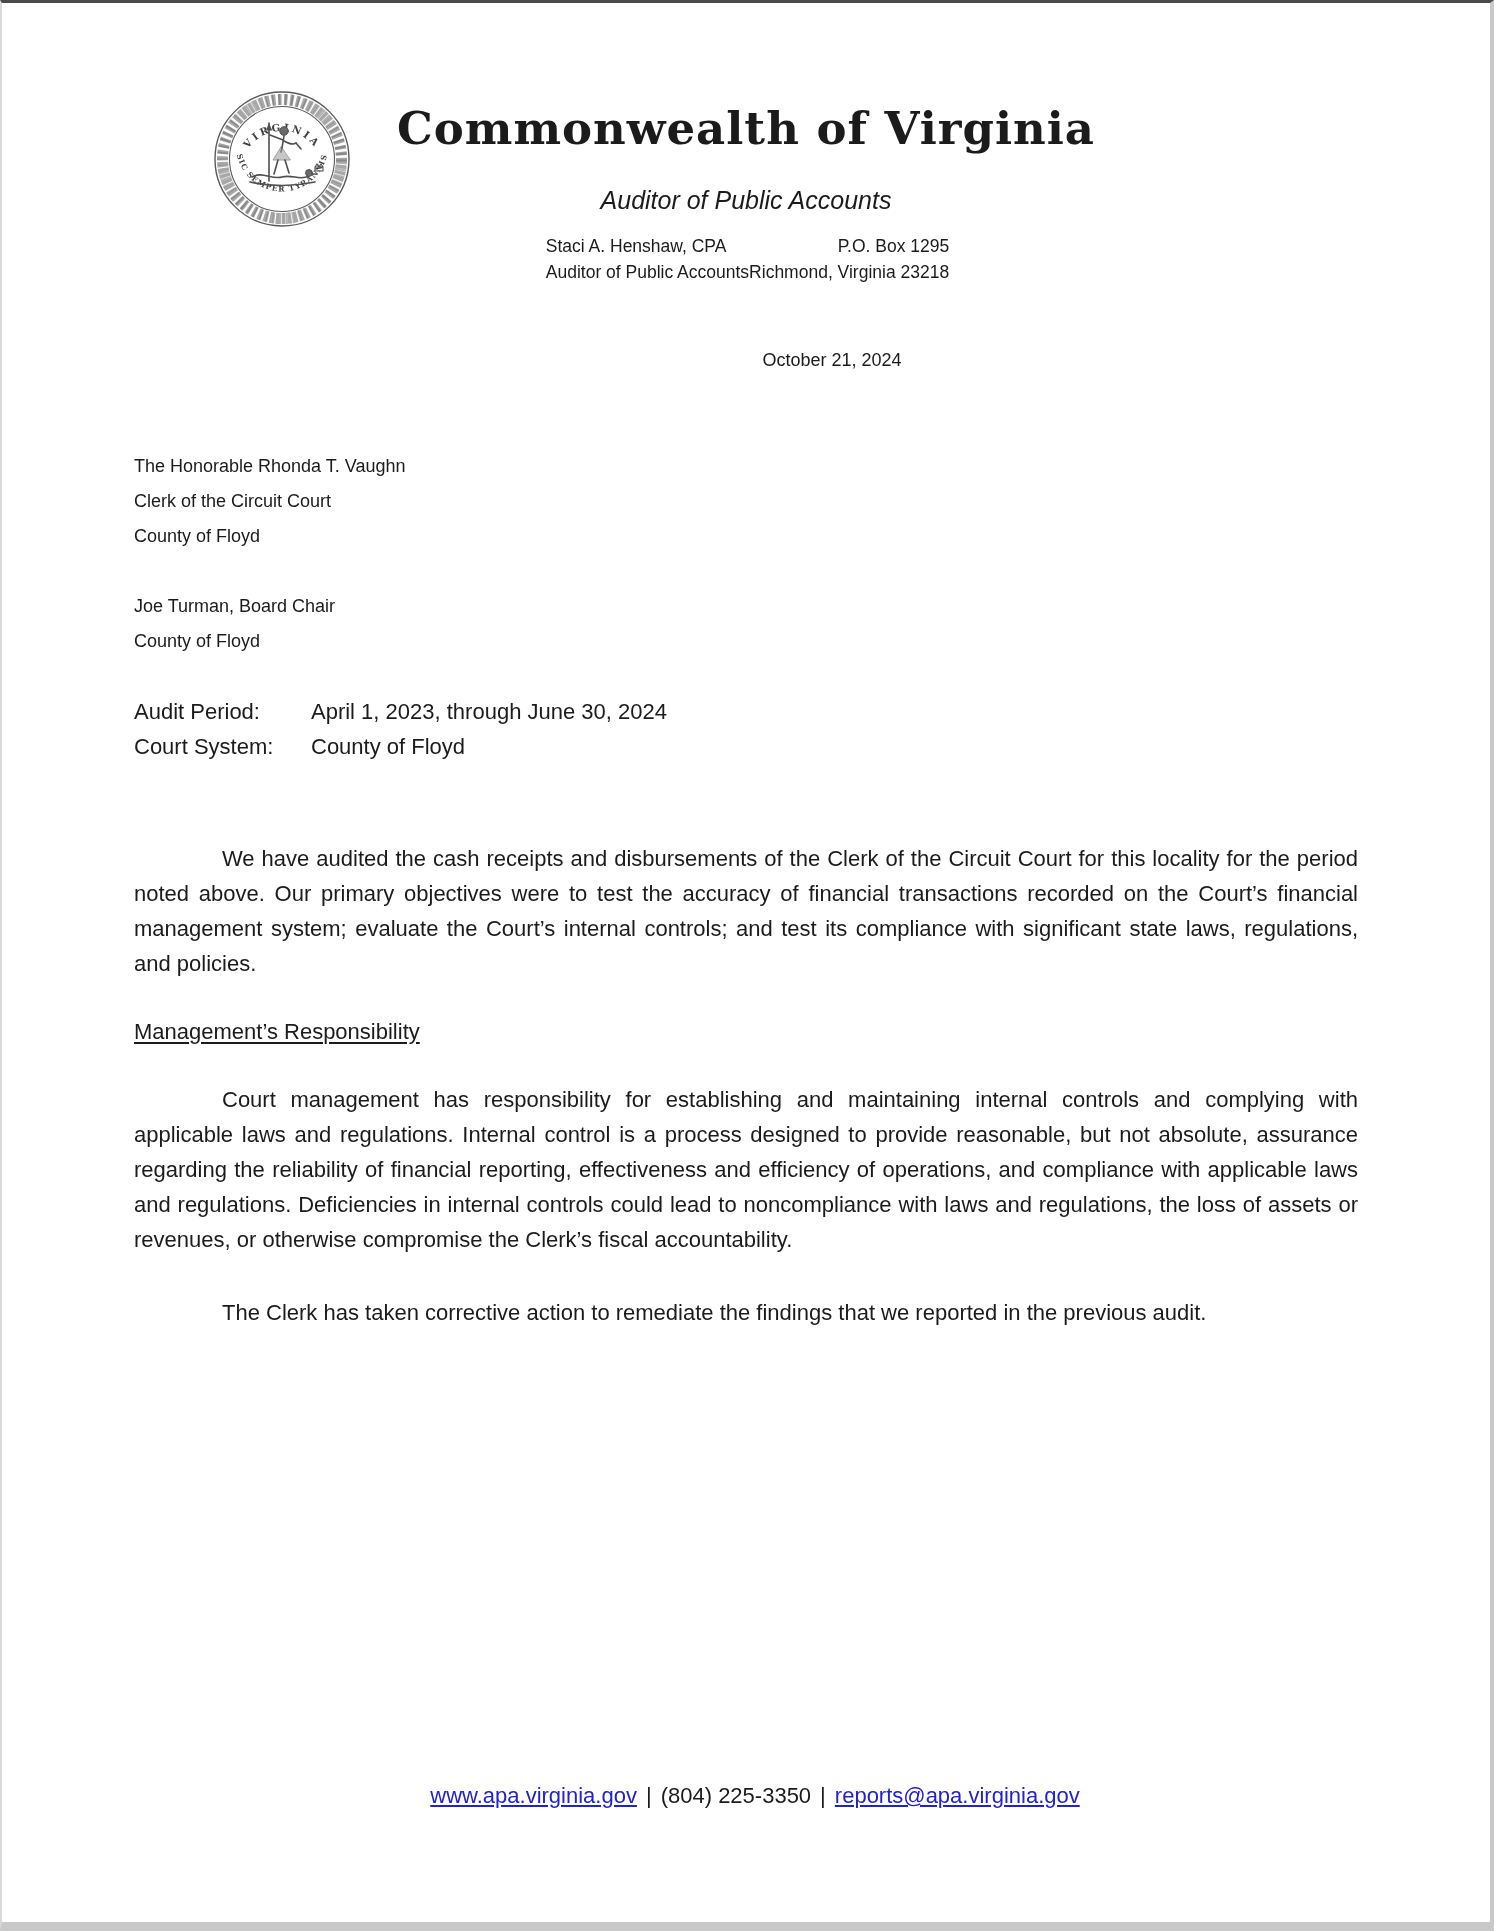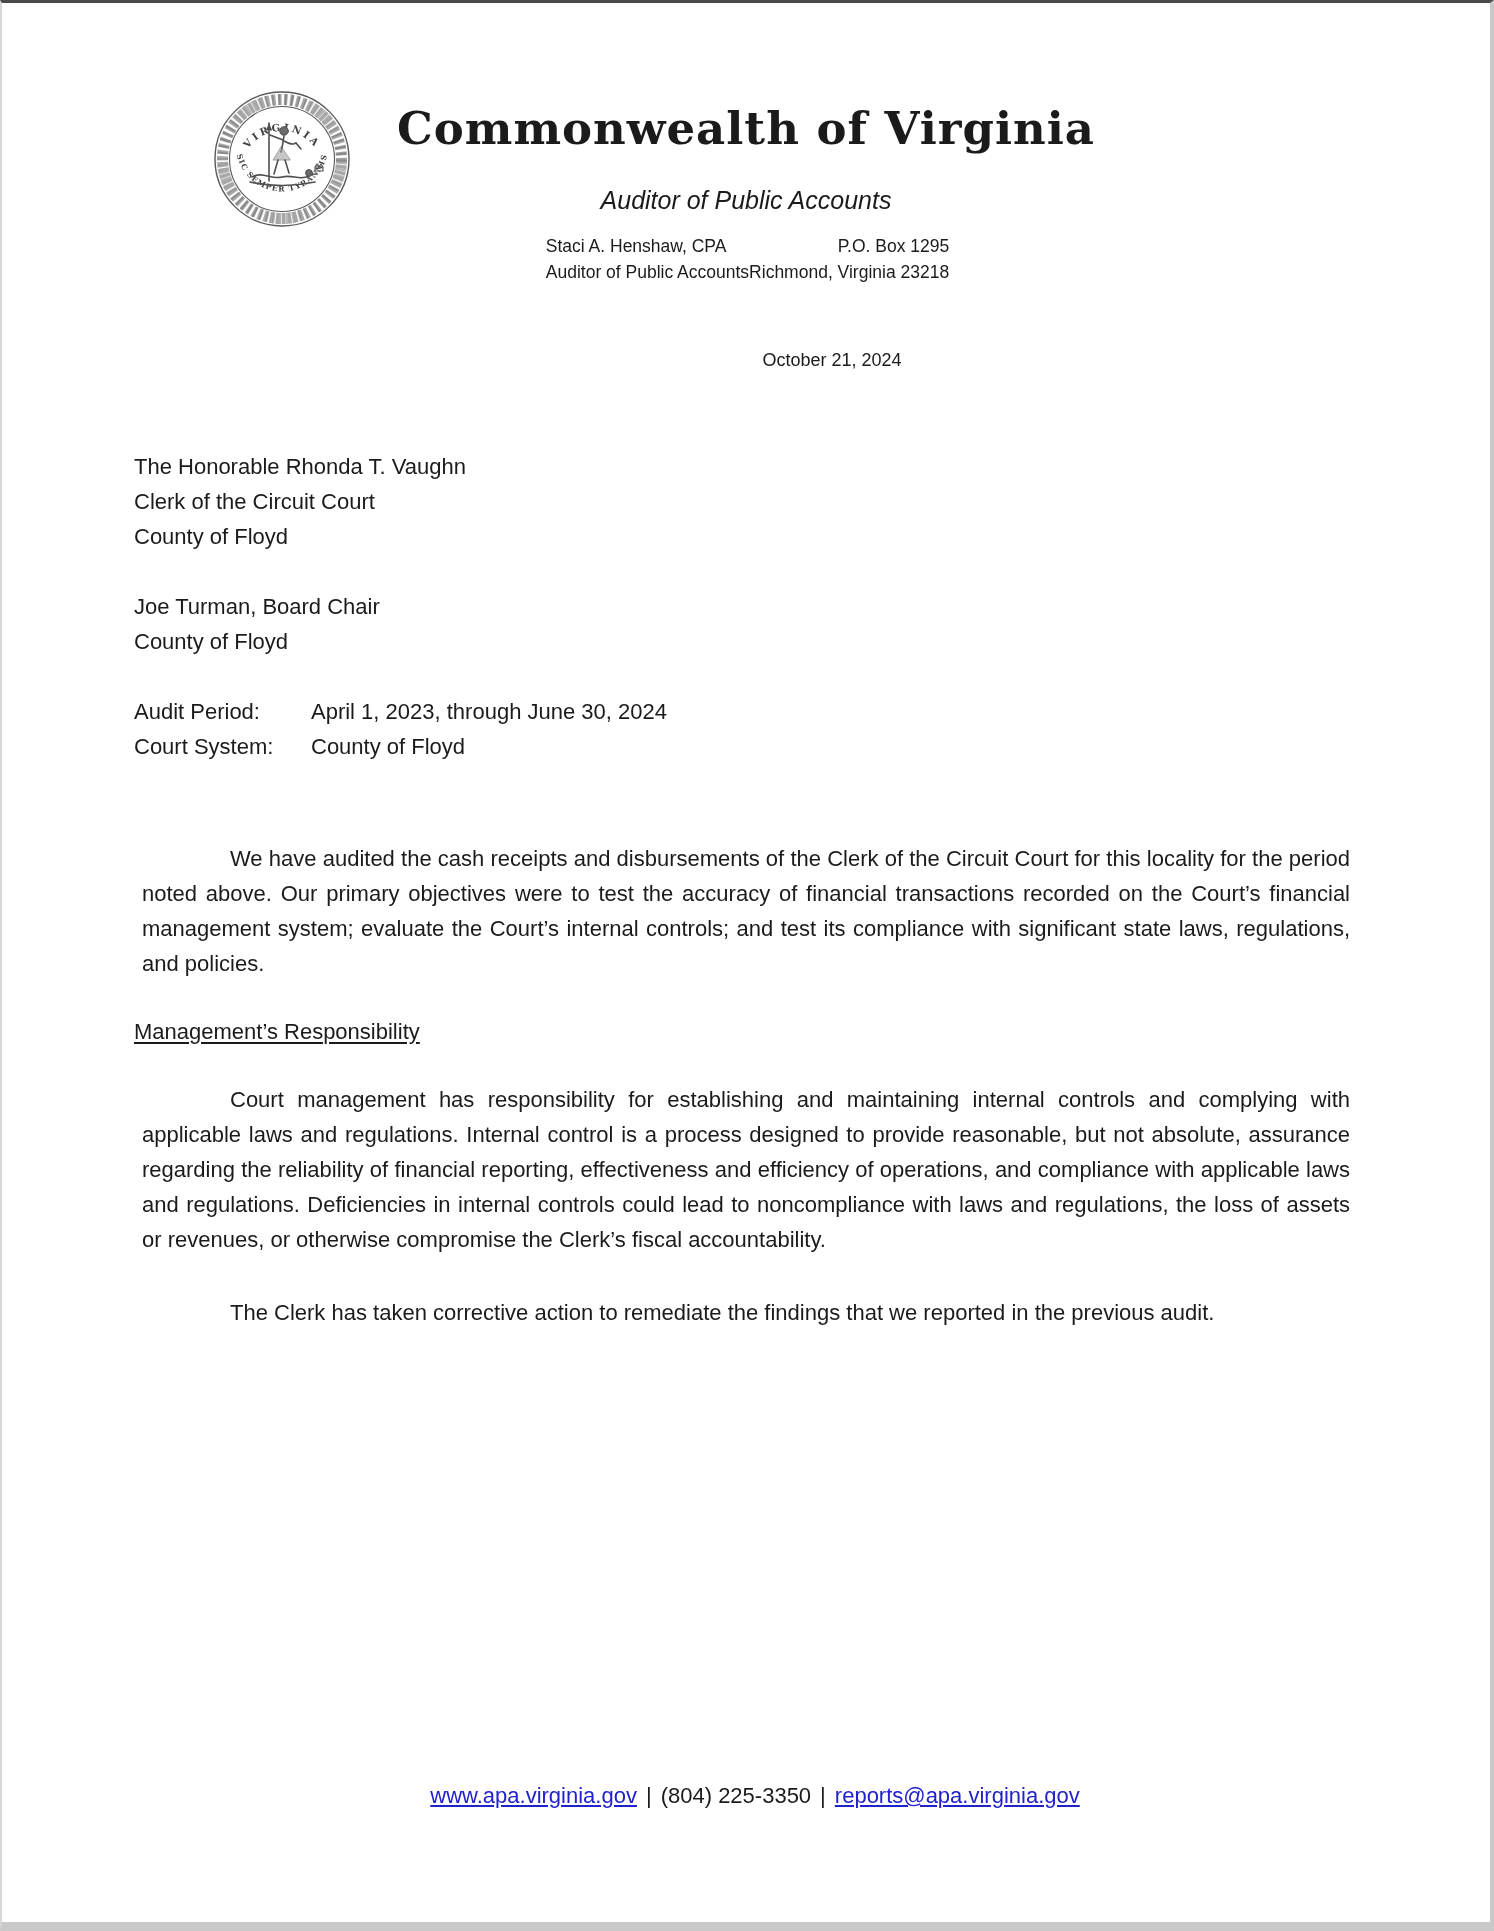--- a/index.html
+++ b/index.html
@@ -44,29 +44,29 @@
   .letterhead-left{margin-left:80px;}
   .letterhead-right{margin-right:77px;text-align:right;}
 
   .date-line{
     margin-top:60px;
     text-align:center;
     font-size:18px;line-height:30px;
     transform:translateX(86px);
   }
 
-  .recipient{font-size:22px;line-height:35px;}
+  .recipient{font-size:18px;line-height:35px;}
   .recipient-1{margin-top:74px;}
   .recipient-2{margin-top:35px;}
 
   .audit-info{margin-top:35px;font-size:22px;line-height:35px;}
   .audit-label{display:inline-block;width:177px;}
 
   .body-paragraph{
-    margin:8px;
+    margin:0;
     font-size:22px;line-height:35px;
     text-align:justify;
     text-indent:88px;
   }
   .p1{margin-top:77px;}
   .p2{margin-top:35px;}
   .p3{margin-top:38px;}
   .p4{margin-top:38px;}
 
   .section-heading{

